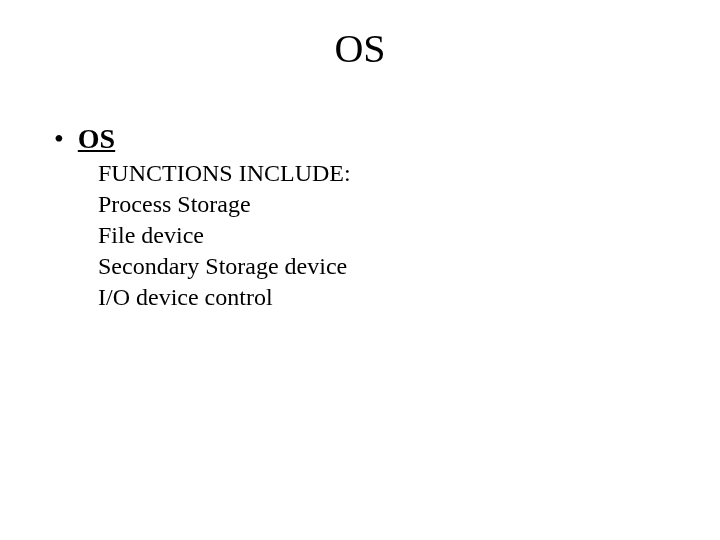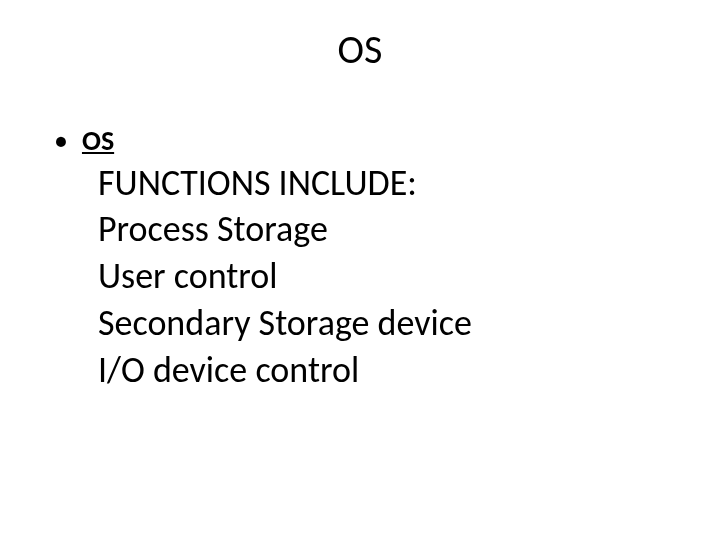--- a/index.html
+++ b/index.html
@@ -1,18 +1,19 @@
 <!DOCTYPE html>
 <html><head>
   <meta charset="utf-8">
   <style>
     * {
       margin: 0;
       padding: 0;
       box-sizing: border-box;
+      font-family: Liberation Serif, serif;
     }
     body {
       width: 720px;
       height: 540px;
       background: #ffffff;
       font-family: Calibri, "Segoe UI", Arial, sans-serif;
       color: #000000;
       overflow: hidden;
     }
     .slide {
@@ -44,36 +45,36 @@
     .bullet-heading {
       font-size: 28px;
       font-weight: 700;
       text-decoration: underline;
       line-height: 1.2;
     }
     .sub-lines {
       padding-left: 48px;
     }
     .line {
-      font-size: 36px;
+      font-size: 24px;
       line-height: 1.3;
       font-weight: 400;
     }
   </style>
 </head>
 <body>
 
 <div class="slide">
   <h1 class="title">OS</h1>
   <div class="content">
     <div class="bullet-row">
       <span class="bullet">•</span>
       <span class="bullet-heading">OS</span>
     </div>
     <div class="sub-lines">
       <div class="line">FUNCTIONS INCLUDE:</div>
       <div class="line">Process Storage</div>
-      <div class="line">User control</div>
+      <div class="line">File device</div>
       <div class="line">Secondary Storage device</div>
       <div class="line">I/O device control</div>
     </div>
   </div>
 </div>
 
 </body></html>

